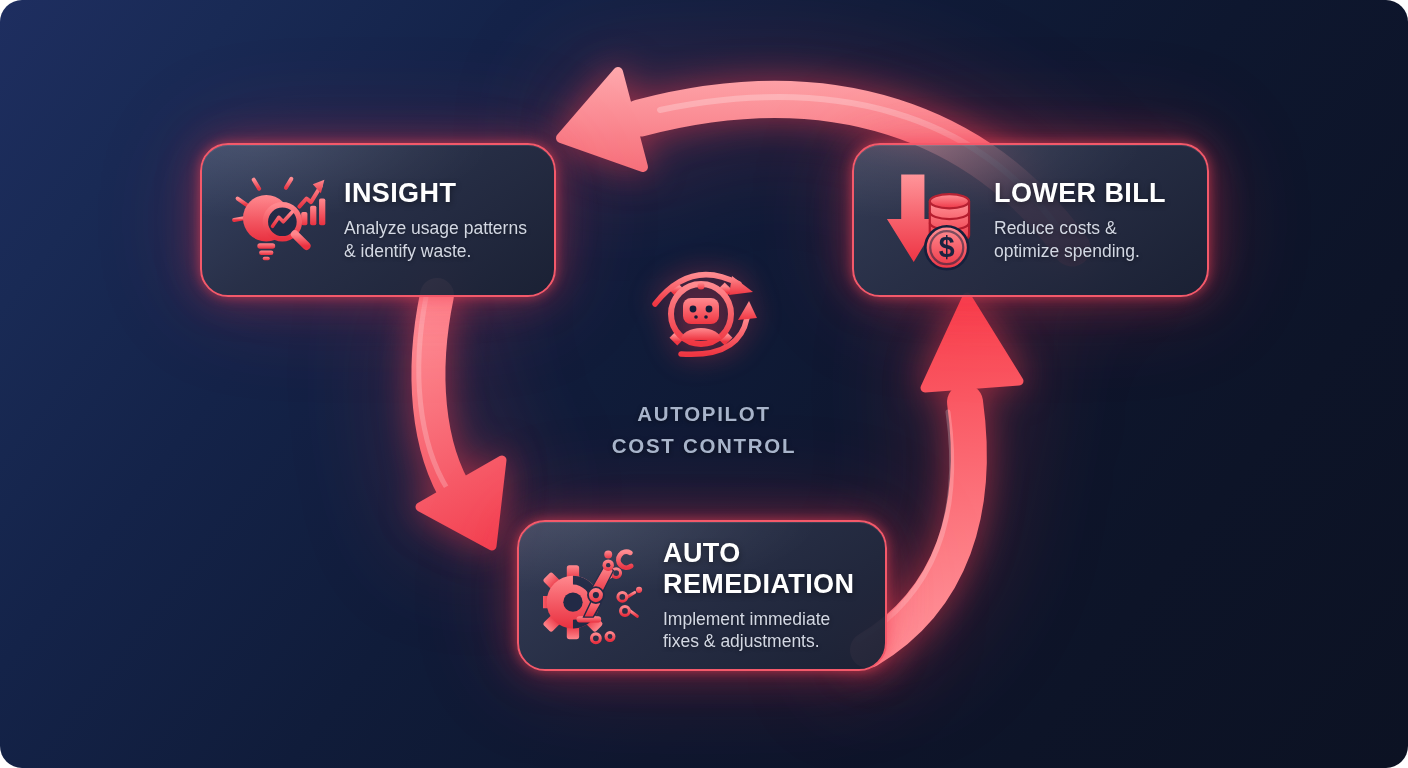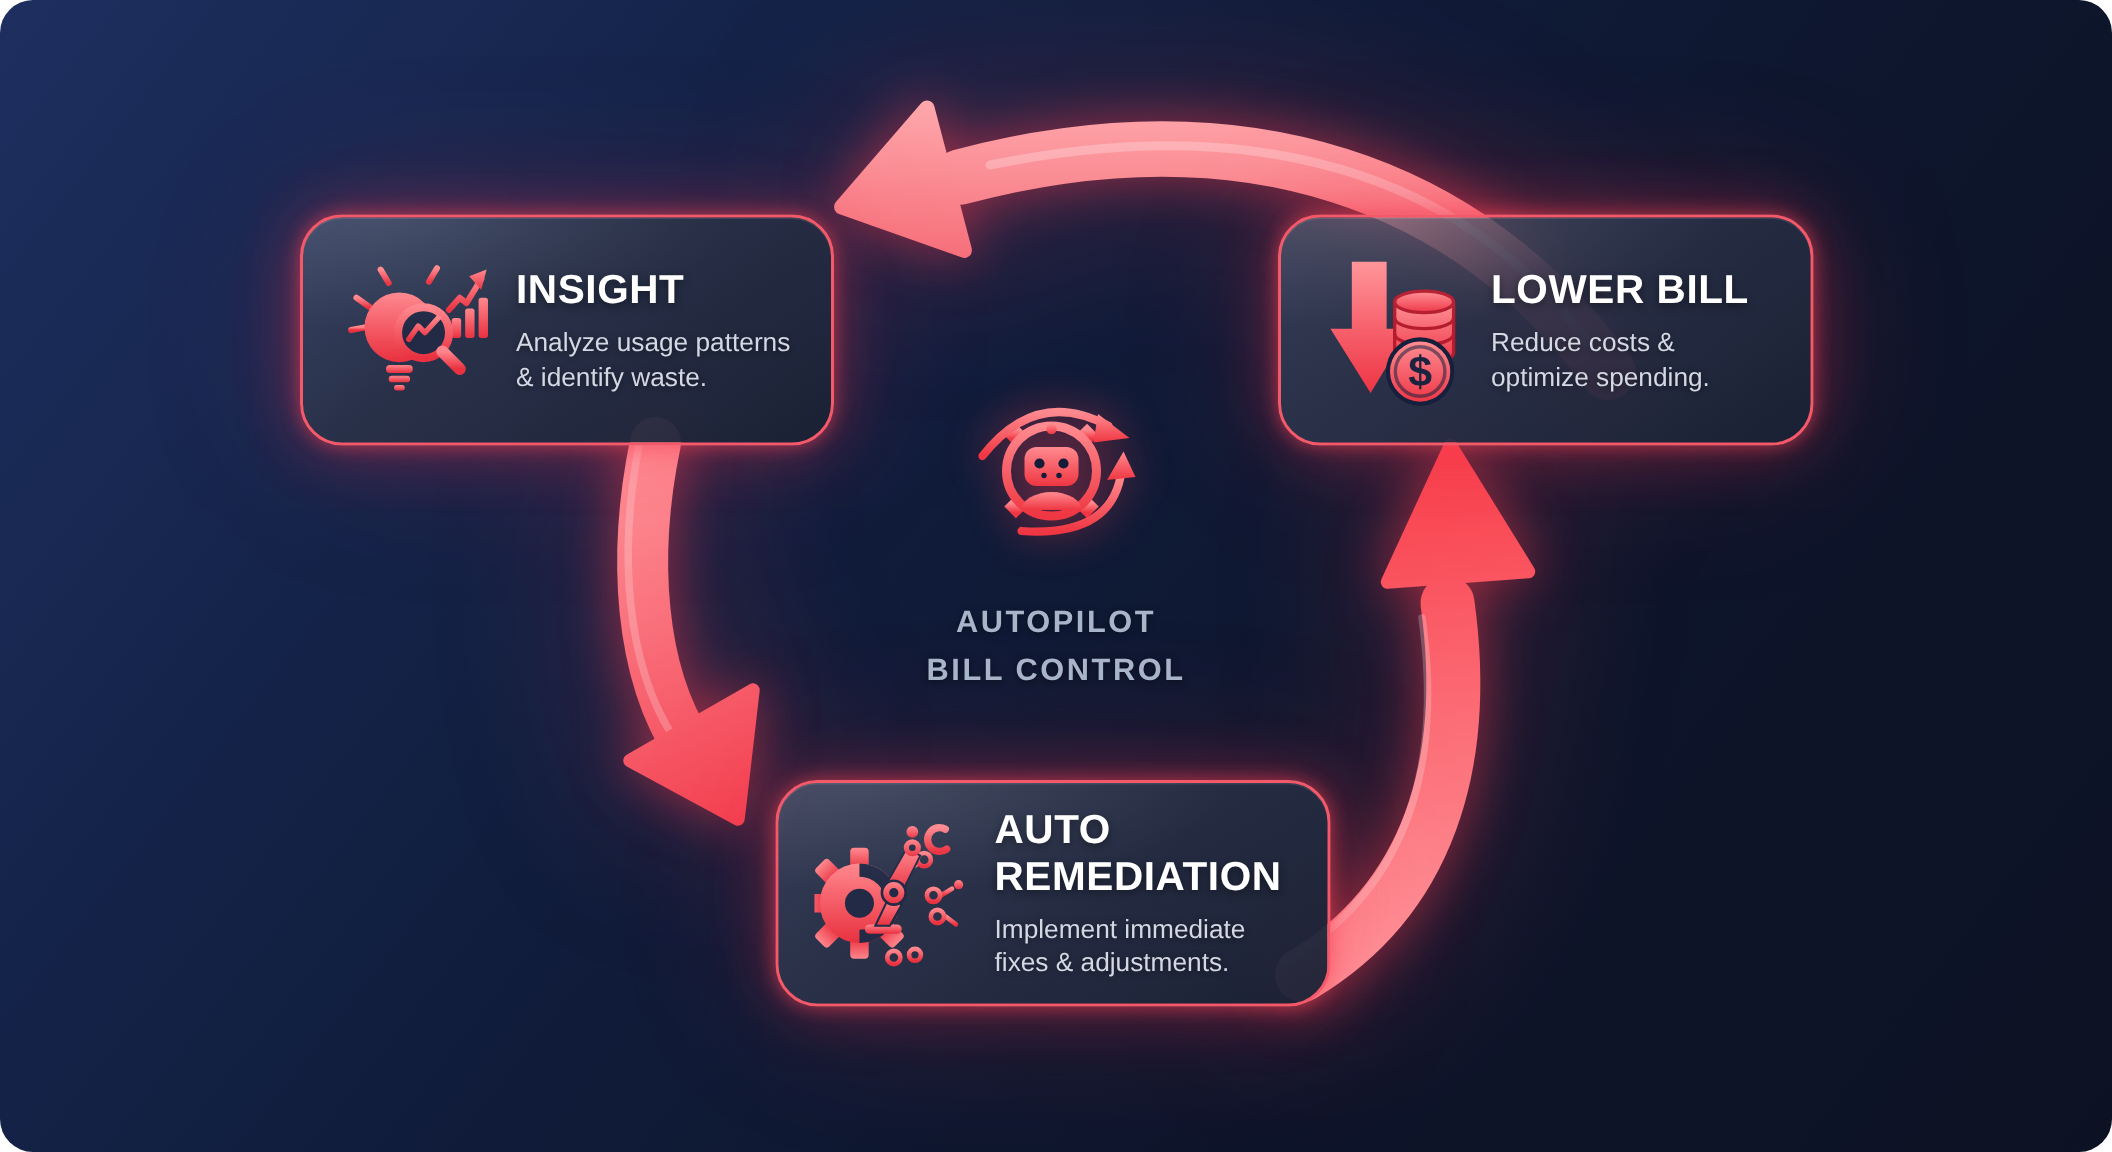--- a/index.html
+++ b/index.html
@@ -282,16 +282,16 @@
         <circle cx="67" cy="61" r="1.8" fill="#141c38"></circle>
         <circle cx="77" cy="61" r="1.8" fill="#141c38"></circle>
         <path d="M 52 84 a 20 12 0 0 1 40 0 Z" fill="url(#iG4)"></path>
         <path d="M 26 48 Q 62 2 110 28" fill="none" stroke="url(#iG4)" stroke-width="5.5" stroke-linecap="round"></path>
         <polygon points="124,36 103,20 100,39" fill="url(#iG4)"></polygon>
         <path d="M 52 98 Q 110 102 118 62" fill="none" stroke="url(#iG4)" stroke-width="5.5" stroke-linecap="round"></path>
         <polygon points="120,45 109,64 128,62" fill="url(#iG4)"></polygon>
       </svg>
     </div>
     <div class="center-label">AUTOPILOT
-BILL CONTROL</div>
+COST CONTROL</div>
   </div>
 
 </div>
 
 </body></html>

